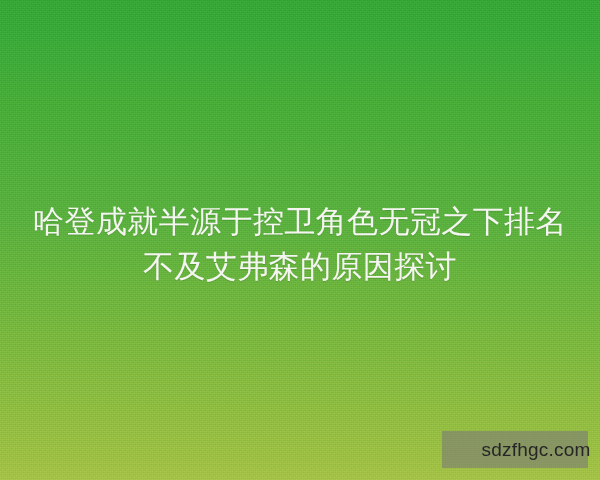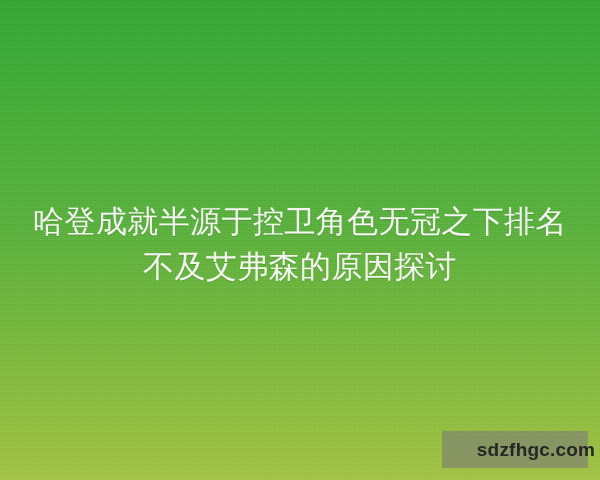--- a/index.html
+++ b/index.html
@@ -74,21 +74,21 @@
     background: rgba(125,125,118,.62);
     display: flex;
     align-items: center;
     justify-content: center;
   }
   #watermark-text {
     color: #262626;
     font-size: 19px;
     line-height: 19px;
     letter-spacing: .2px;
-    font-weight: 700;
+    font-weight: 400;
     margin-left: 42px;
   }
 </style>
 </head>
 <body>
 
 <div id="canvas">
 
   <div id="gradient-layer"></div>
 

